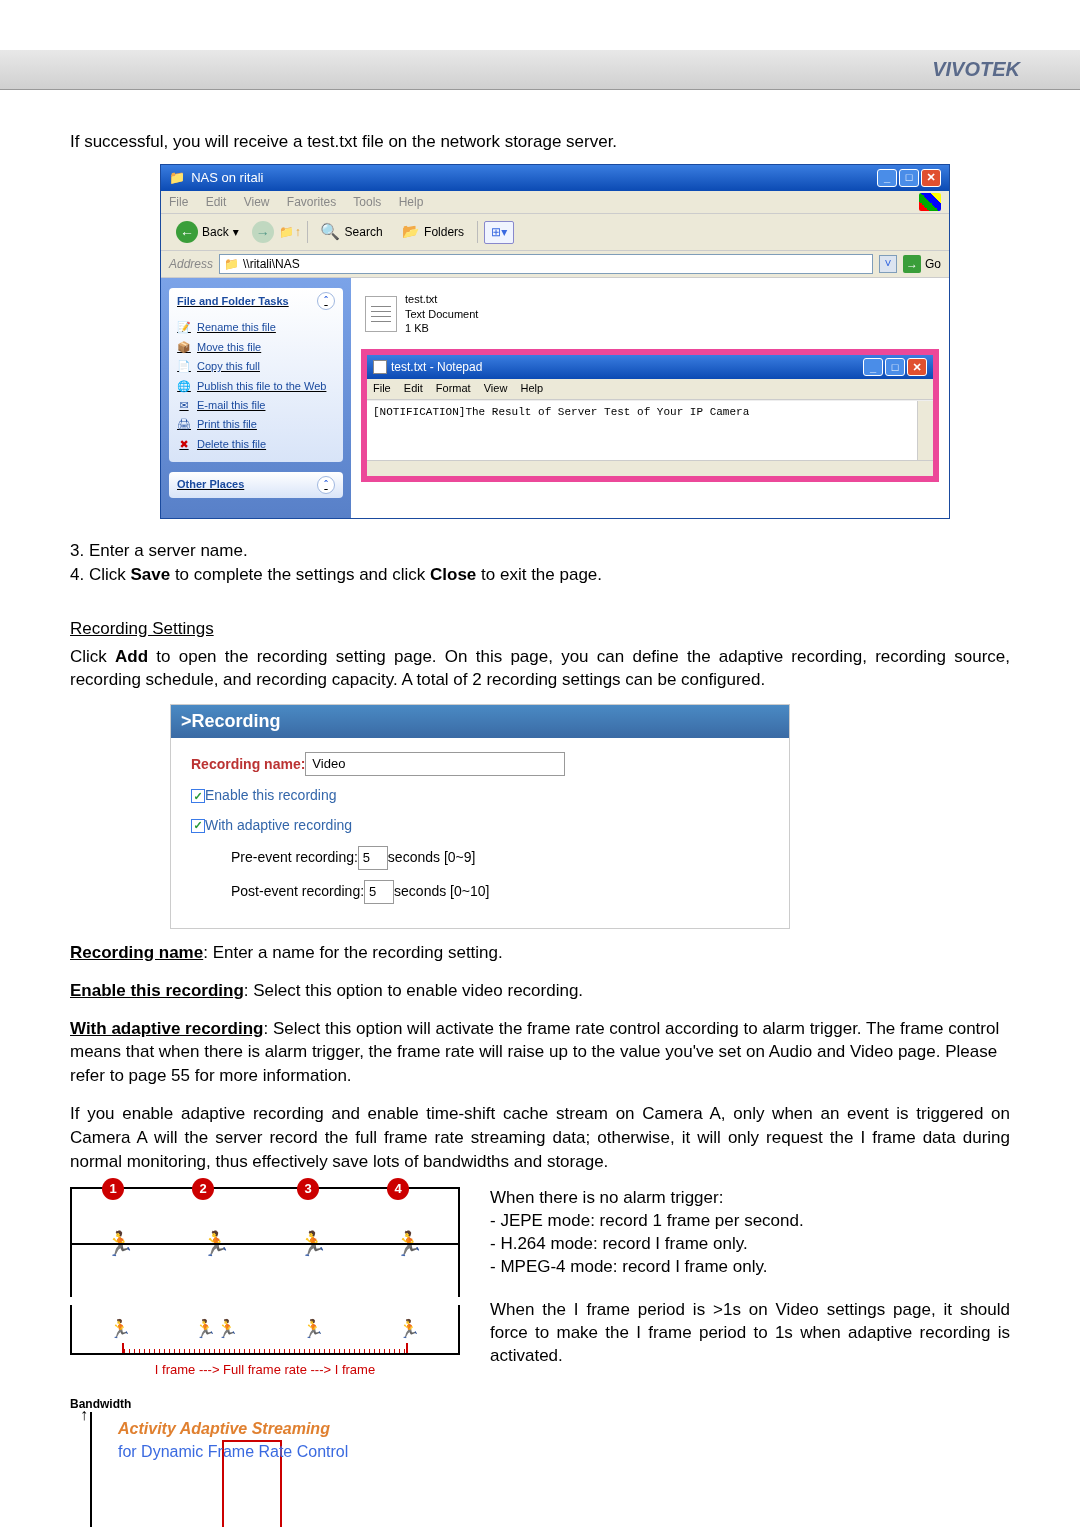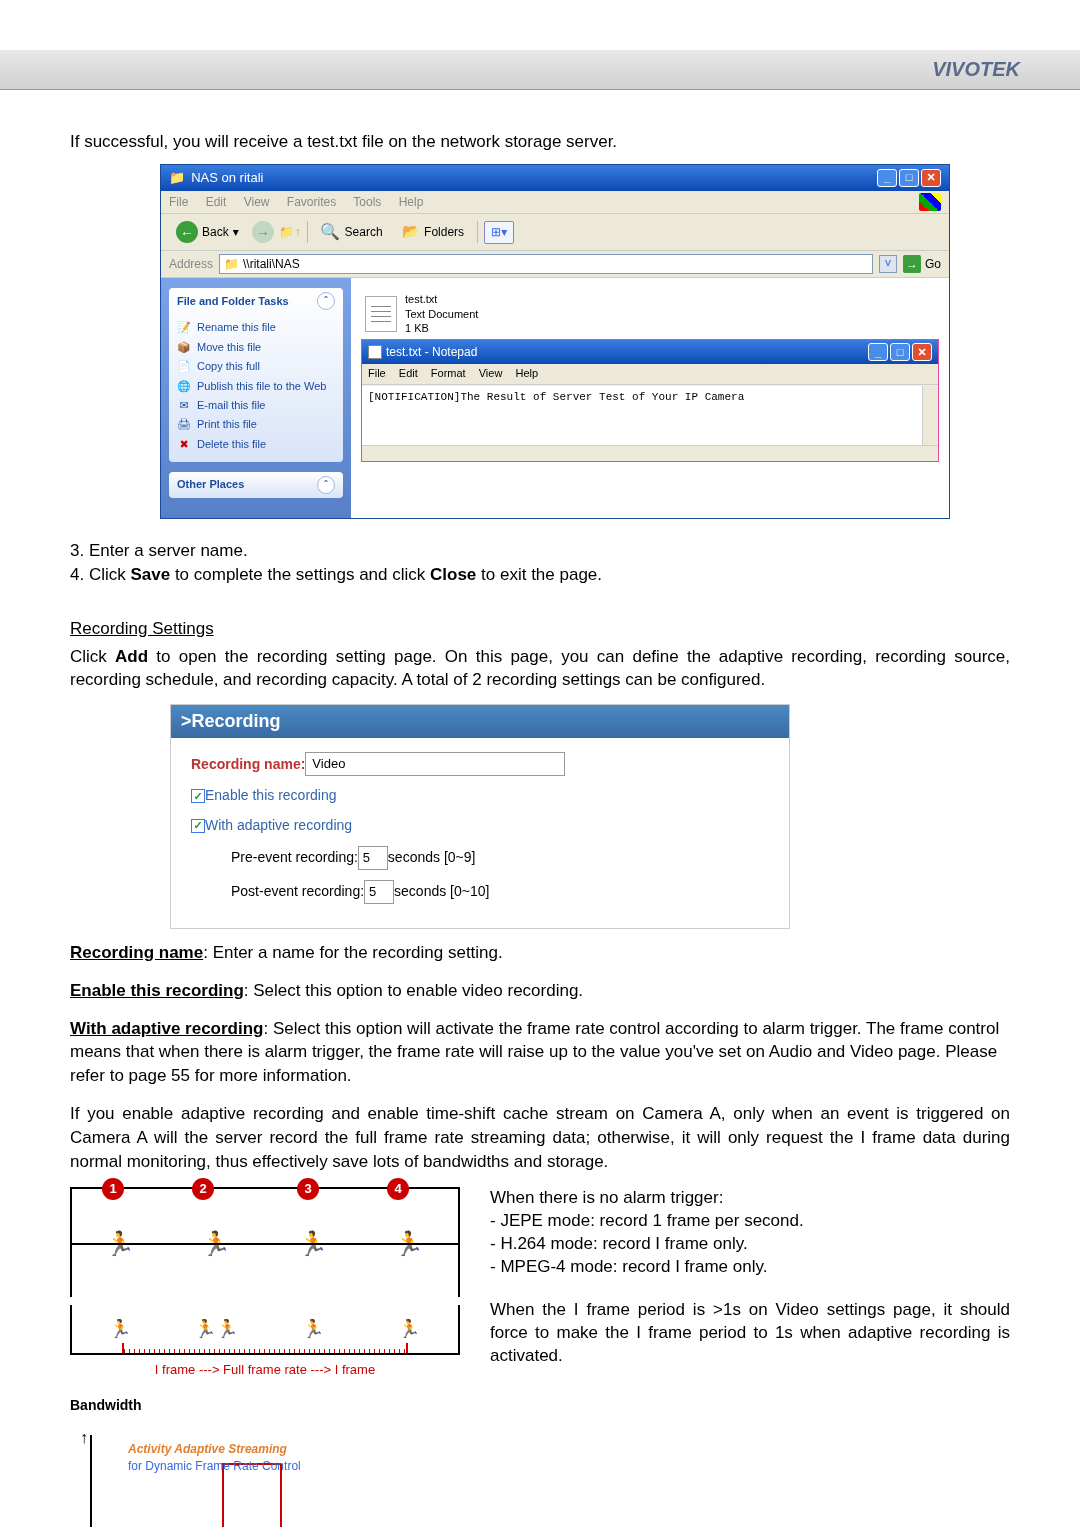--- a/index.html
+++ b/index.html
@@ -162,20 +162,21 @@
     }
     .side-panel {
       width: 190px;
       background: linear-gradient(to bottom, #7ba3e8, #5880c8);
       padding: 10px 8px;
     }
     .task-group {
       background: linear-gradient(to bottom, #fff, #d8e4f8);
       border-radius: 4px;
       margin-bottom: 10px;
+      text-decoration: underline;
     }
     .task-header {
       padding: 4px 8px;
       display: flex;
       justify-content: space-between;
       align-items: center;
       color: #1a4a9e;
       font-weight: bold;
       font-size: 11px;
     }
@@ -220,21 +221,22 @@
       background: #fff;
       position: relative;
       display: flex;
       flex-direction: column;
       justify-content: center;
       padding: 2px;
     }
     .file-icon-line { height: 1px; background: #888; margin: 2px 3px; }
     .file-info { font-size: 11px; line-height: 1.3; }
     .notepad-window {
-      border: 1px solid #ec4899;
+      margin-top: 10px;
+      border: 6px solid #ec4899;
       background: #a3a3a3;
     }
     .notepad-title {
       background: linear-gradient(to bottom, #3a7de0, #0b4ab3);
       color: #fff;
       padding: 3px 6px;
       display: flex;
       justify-content: space-between;
       align-items: center;
       font-size: 12px;
@@ -374,44 +376,44 @@
       background-repeat: repeat-x;
     }
     .timeline-label {
       text-align: center;
       color: #c00;
       font-size: 13px;
       margin-bottom: 16px;
     }
     .bw-heading {
       font-weight: bold;
-      font-size: 14px;
-      margin-bottom: 20px;
+      font-size: 12px;
+      margin-bottom: 0;
     }
     .bw-chart {
       border-left: 2px solid #000;
       border-bottom: 2px solid #000;
       height: 140px;
       position: relative;
       margin: 0 20px 4px 20px;
     }
     .bw-pulse {
       position: absolute;
       border: 2px solid #c00;
       border-bottom: none;
       bottom: 0;
       left: 130px;
       width: 60px;
       height: 110px;
     }
     .bw-legend {
       position: absolute;
       top: 6px;
-      left: 36px;
-      font-size: 12px;
+      left: 26px;
+      font-size: 16px;
     }
     .bw-aas { color: #e08030; font-style: italic; font-weight: bold; }
     .bw-dfc { color: #3a6ae0; }
     .bw-axis-y {
       position: absolute;
       left: -12px; top: -8px;
       font-size: 16px;
     }
     .text-col {
       flex: 1;
@@ -468,21 +470,21 @@
         <span>Search</span>
       </span>
       <span class="tb-btn">
         <span class="tb-folder-icon">📂</span>
         <span>Folders</span>
       </span>
       <span class="divider"></span>
       <span class="tb-view-icon">⊞▾</span>
     </div>
     <div class="address-bar">
-      <span style="color:#888;">Address</span>
+      <span style="color:#888;font-style:italic;">Address</span>
       <span class="address-input">
         <span class="addr-icon">📁</span>
         <span>\\ritali\NAS</span>
       </span>
       <span class="addr-arrow">˅</span>
       <span class="go-btn">
         <span class="go-icon">→</span>
         <span>Go</span>
       </span>
     </div>

